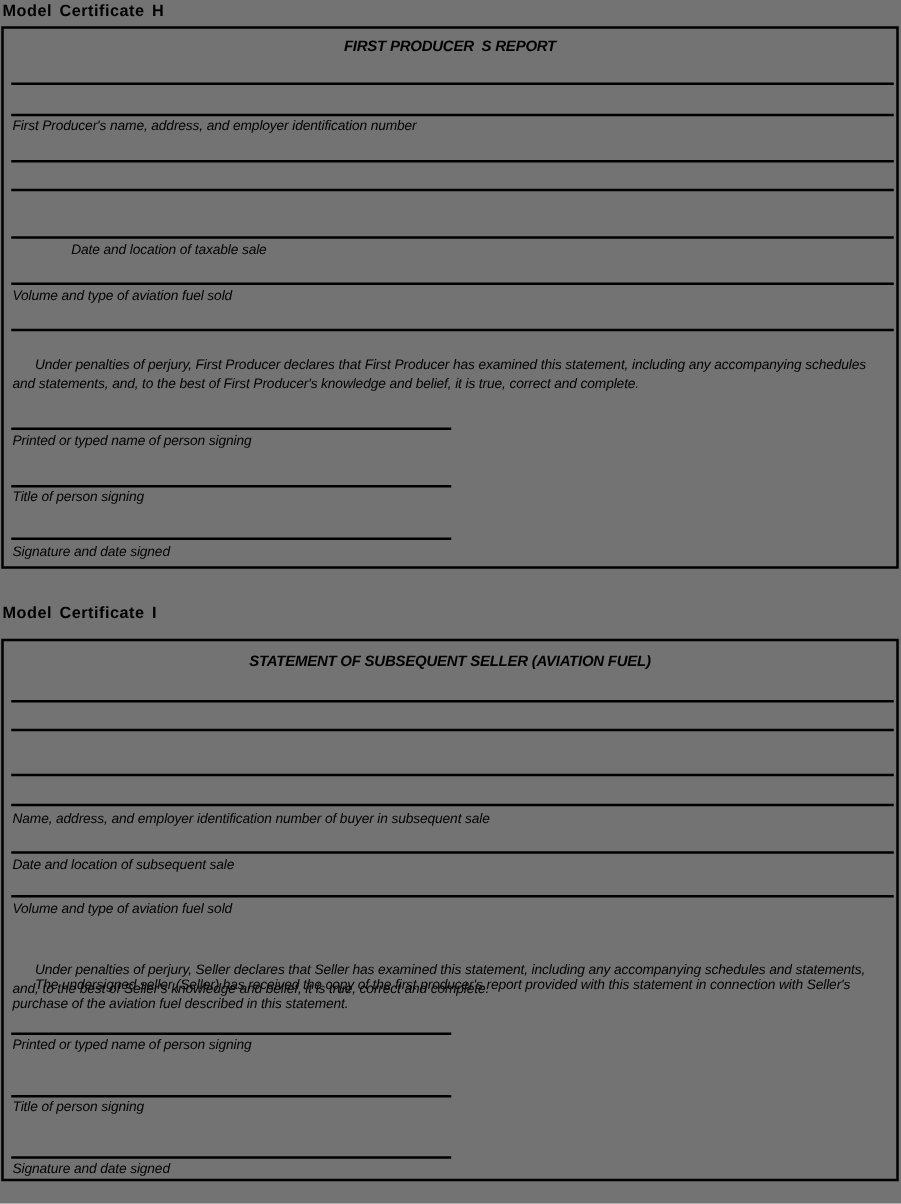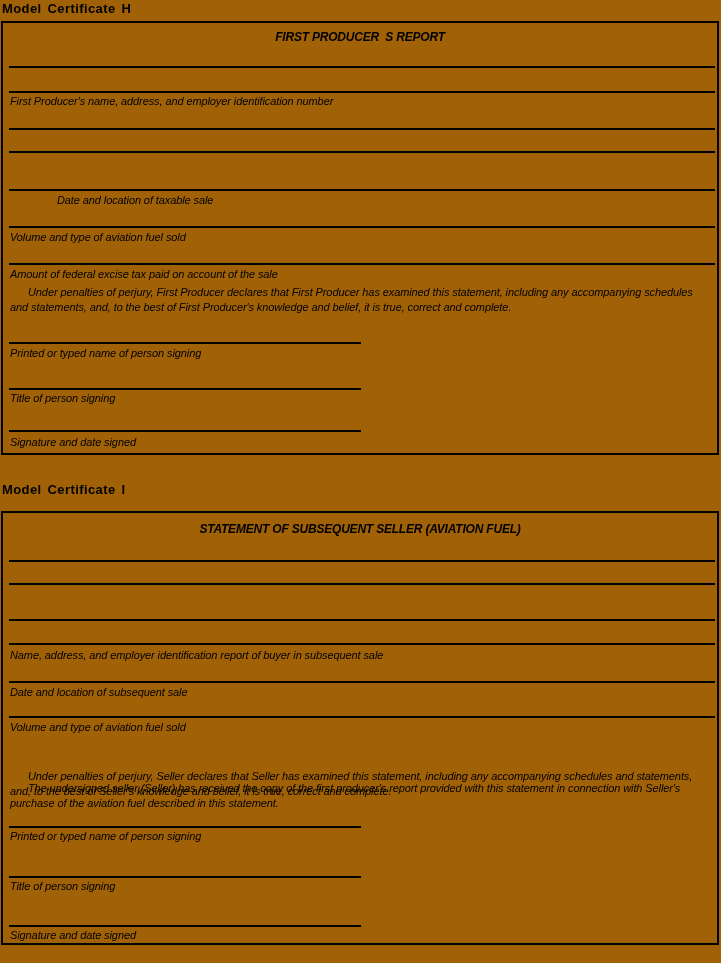--- a/index.html
+++ b/index.html
@@ -1,20 +1,20 @@
 <!DOCTYPE html>
 <html><head>
 <meta charset="utf-8">
 <style>
   html, body { margin: 0; padding: 0; background: #ffffff; }
   .page {
     position: relative;
     width: 721px;
     height: 963px;
-    background: #a16207;
+    background: #737373;
     color: #000000;
     font-family: "Liberation Sans", sans-serif;
     overflow: hidden;
   }
   .cert-heading {
     position: absolute;
     left: 2px;
     font-size: 13px;
     font-weight: bold;
     letter-spacing: 0.4px;
@@ -83,21 +83,20 @@
     <div class="rule" style="top:105px;"></div>
     <div class="rule" style="top:128px;"></div>
 
     <div class="rule" style="top:166px;"></div>
     <div class="field-label" style="top:171px;padding-left:47px;">Date and location of taxable sale</div>
 
     <div class="rule" style="top:203px;"></div>
     <div class="field-label" style="top:208px;">Volume and type of aviation fuel sold</div>
 
     <div class="rule" style="top:240px;"></div>
-    <div class="field-label" style="top:245px;">Amount of federal excise tax paid on account of the sale</div>
 
     <div class="para" style="top:262px;">Under penalties of perjury, First Producer declares that First Producer has examined this statement, including any accompanying schedules and statements, and, to the best of First Producer's knowledge and belief, it is true, correct and complete.</div>
 
     <div class="rule short" style="top:319px;"></div>
     <div class="field-label" style="top:324px;">Printed or typed name of person signing</div>
 
     <div class="rule short" style="top:365px;"></div>
     <div class="field-label" style="top:369px;">Title of person signing</div>
 
     <div class="rule short" style="top:407px;"></div>
@@ -107,21 +106,21 @@
   <div class="cert-heading" style="top:482px;">Model Certificate I</div>
 
   <div class="cert-box" style="top:511px;">
     <div class="form-title" style="top:9px;">STATEMENT OF SUBSEQUENT SELLER (AVIATION FUEL)</div>
 
     <div class="rule" style="top:47px;"></div>
     <div class="rule" style="top:70px;"></div>
 
     <div class="rule" style="top:106px;"></div>
     <div class="rule" style="top:130px;"></div>
-    <div class="field-label" style="top:136px;">Name, address, and employer identification report of buyer in subsequent sale</div>
+    <div class="field-label" style="top:136px;">Name, address, and employer identification number of buyer in subsequent sale</div>
 
     <div class="rule" style="top:168px;"></div>
     <div class="field-label" style="top:173px;">Date and location of subsequent sale</div>
 
     <div class="rule" style="top:203px;"></div>
     <div class="field-label" style="top:208px;">Volume and type of aviation fuel sold</div>
 
     <div class="para" style="top:226px;margin-top:42px;">The undersigned seller (Seller) has received the copy of the first producer's report provided with this statement in connection with Seller's purchase of the aviation fuel described in this statement.</div>
     <div class="para" style="top:256px;">Under penalties of perjury, Seller declares that Seller has examined this statement, including any accompanying schedules and statements, and, to the best of Seller's knowledge and belief, it is true, correct and complete.</div>
 

